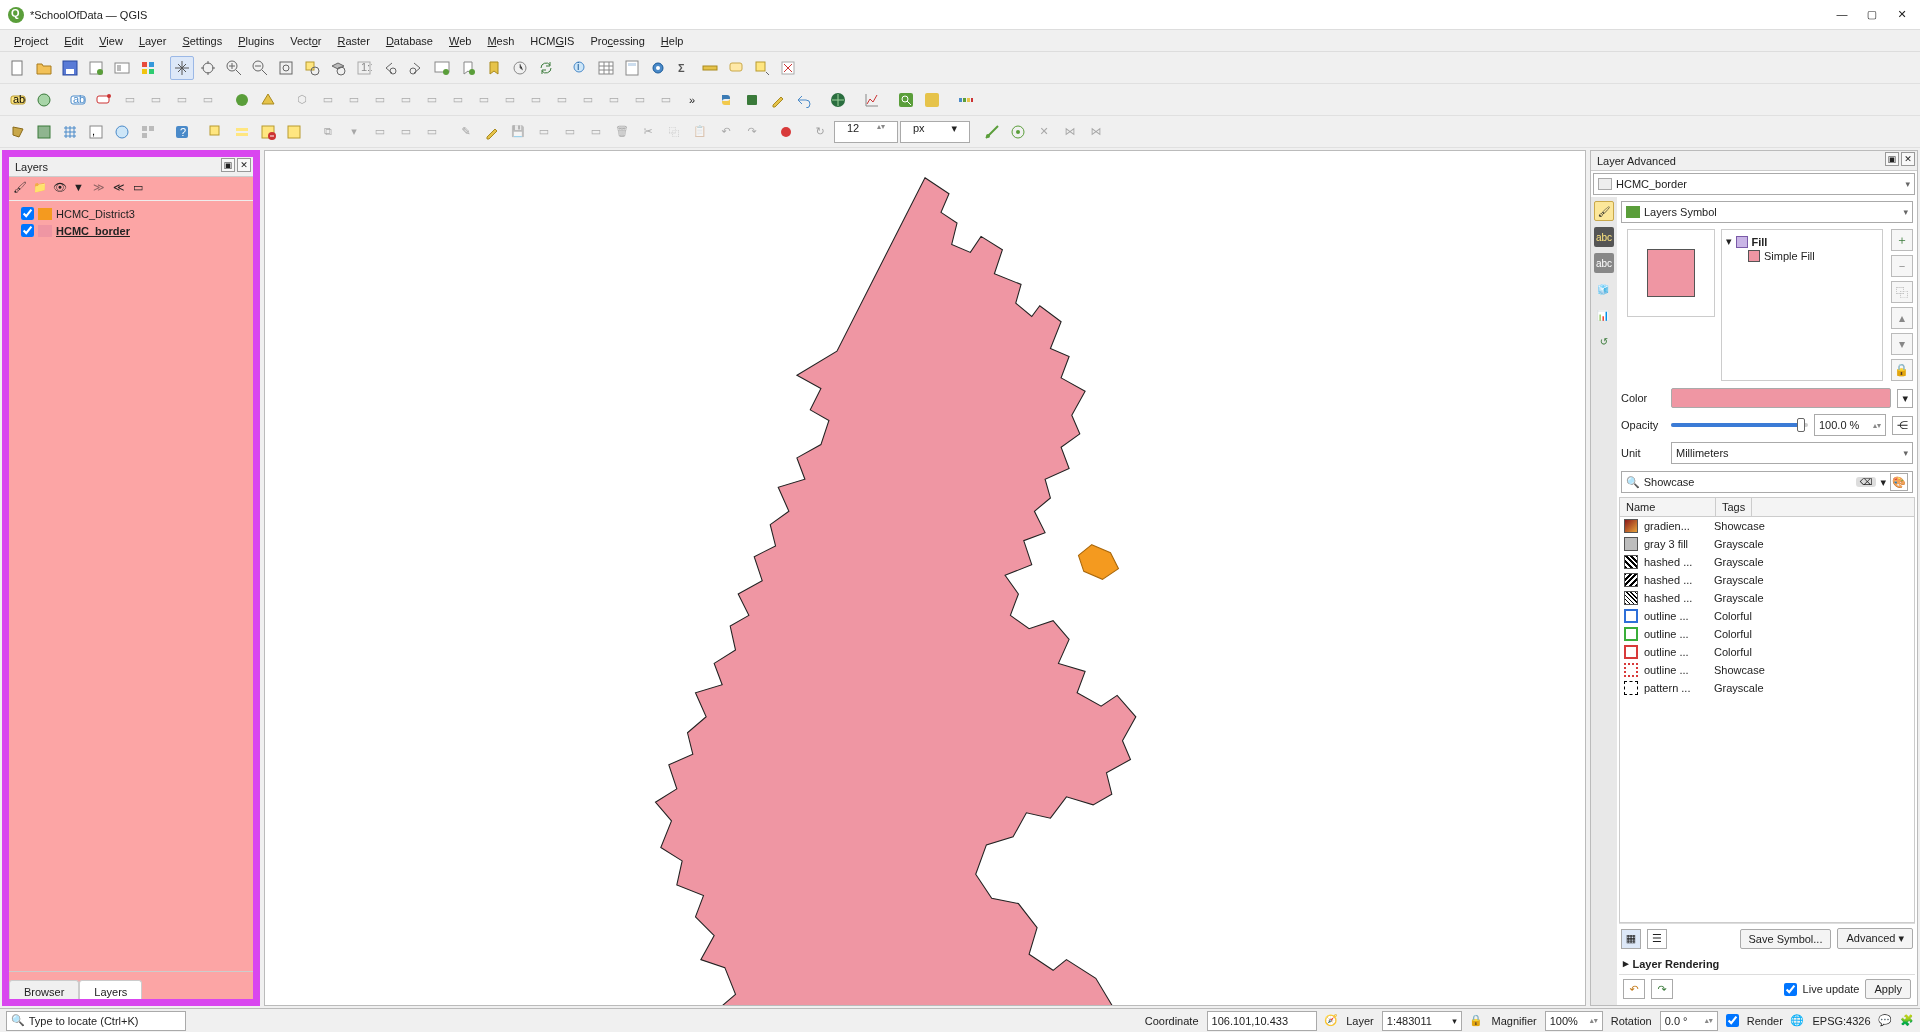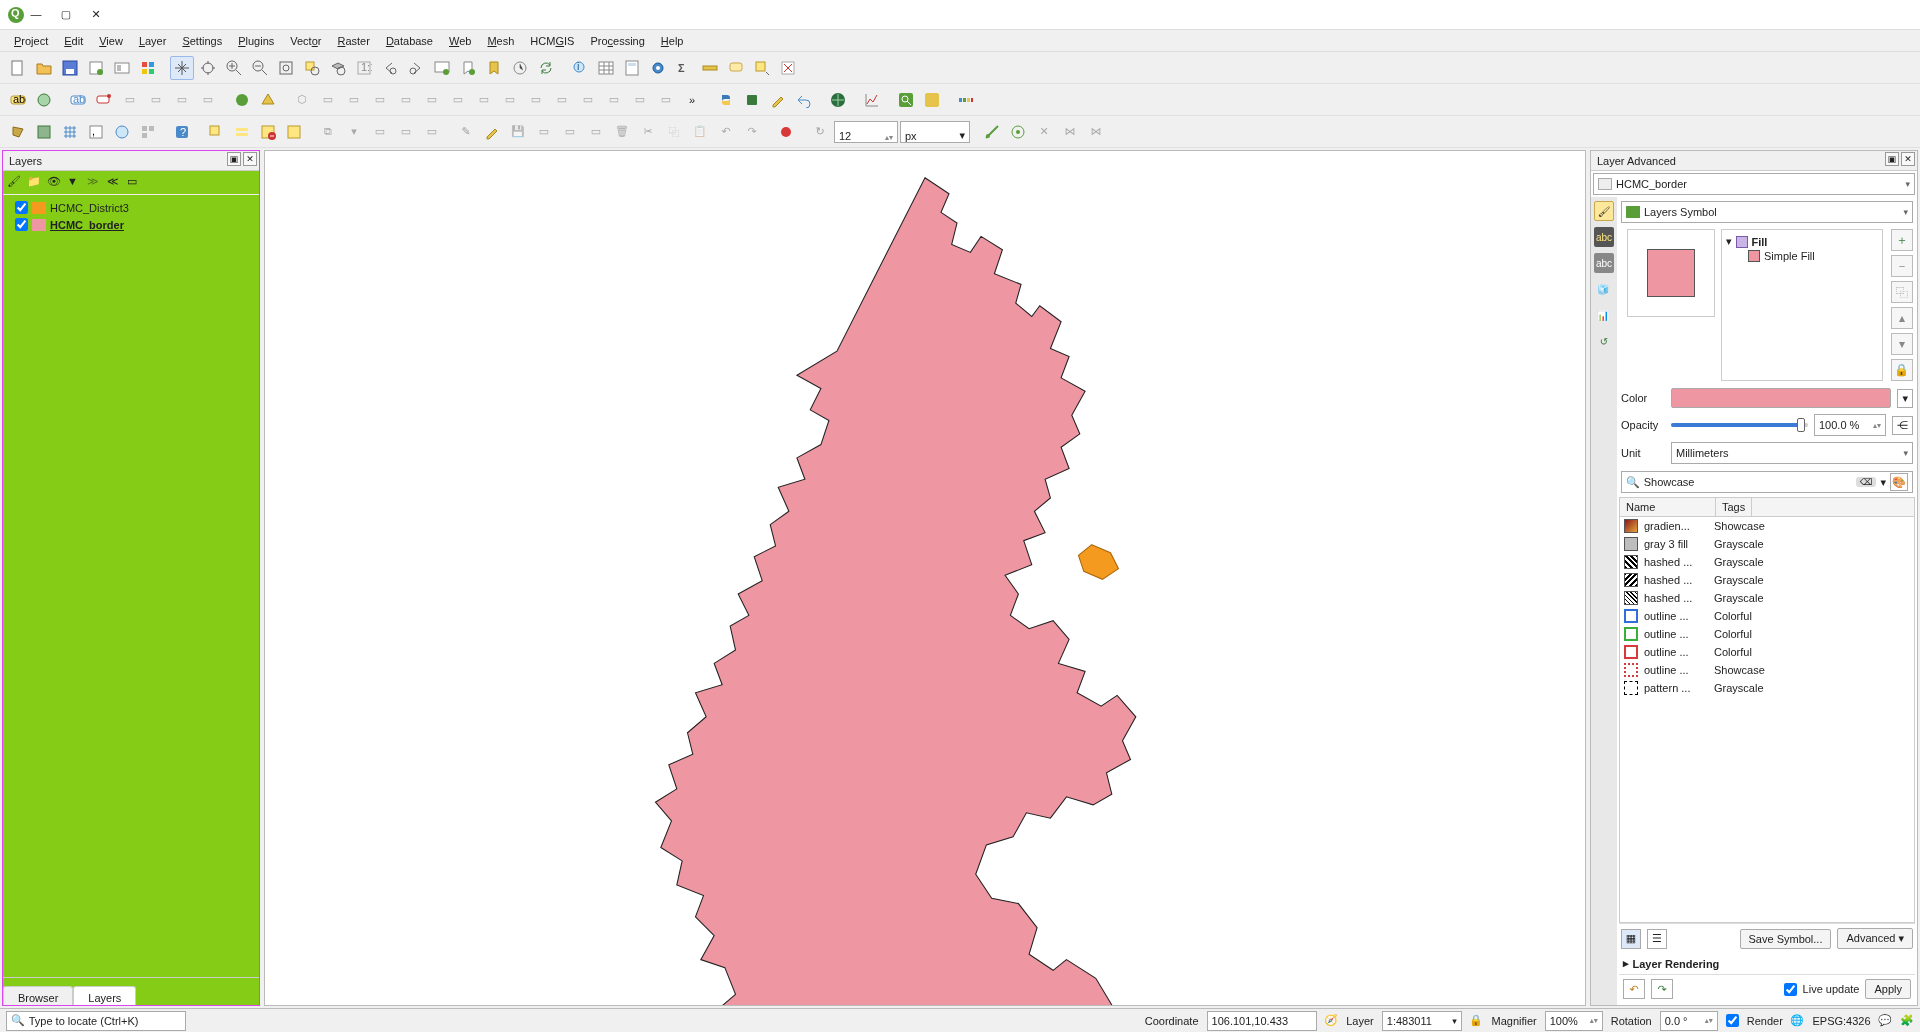--- a/index.html
+++ b/index.html
@@ -10,23 +10,23 @@
 .titlebar .title{flex:1}
 .winbtns{display:flex;gap:18px;margin-right:4px}
 .winbtns span{width:12px;display:inline-block;text-align:center;cursor:default}
 .menubar{height:22px;background:#f0f0f0;display:flex;align-items:center;padding:0 8px;gap:4px;border-bottom:1px solid #ddd}
 .menubar span{padding:2px 6px;cursor:default}
 .menubar span u{text-decoration:underline}
 .toolbar{height:32px;background:#f0f0f0;display:flex;align-items:center;padding:0 6px;gap:2px;border-bottom:1px solid #e0e0e0}
 .ticon{width:24px;height:24px;display:inline-flex;align-items:center;justify-content:center;border:1px solid transparent;border-radius:2px}
 .ticon svg{width:16px;height:16px}
 .tsep{width:6px}
-.toolbar .spin{width:64px;height:22px;border:1px solid #aaa;background:#fff;padding:0 4px;display:flex;align-items:flex-end}
+.toolbar .spin{width:64px;height:22px;border:1px solid #aaa;background:#fff;padding:0 12px;display:flex;align-items:flex-start}
 .main{flex:1;display:flex;min-height:0}
-.leftpanel{width:258px;background:#84cc16;border:1px solid #d946ef;margin:2px;display:flex;flex-direction:column}
+.leftpanel{width:258px;background:#fca5a5;border:7px solid #d946ef;margin:2px;display:flex;flex-direction:column}
 .panelhead{height:20px;background:#f0f0f0;border-bottom:1px solid #ccc;display:flex;align-items:center;padding:0 6px;position:relative}
 .panelhead .pbtn{position:absolute;right:2px;top:1px;display:flex;gap:2px}
 .panelhead .pbtn span{width:14px;height:14px;border:1px solid #999;font-size:9px;display:flex;align-items:center;justify-content:center;background:#f8f8f8}
 .layertool{height:24px;display:flex;align-items:center;padding:0 4px;gap:4px;border-bottom:1px solid #eee}
 .layertool span{width:16px;height:16px;display:inline-block}
 .layerlist{flex:1;padding:4px 6px}
 .layerrow{display:flex;align-items:center;gap:4px;padding:2px 6px}
 .layerrow input{margin:0}
 .swatch{width:14px;height:12px;display:inline-block}
 .lefttabs{height:28px;display:flex;border-top:1px solid #ccc}
@@ -68,20 +68,21 @@
 .statusbar .stxt{display:flex;align-items:center;gap:4px}
 .statusbar .sbox{height:20px;border:1px solid #aaa;background:#fff;padding:0 4px;display:flex;align-items:center}
 .renderhead{display:flex;align-items:center;gap:4px;padding:4px;font-weight:bold}
 .livebar{display:flex;align-items:center;gap:6px;padding:4px;border-top:1px solid #ddd}
 </style>
 </head>
 <body>
 
 <div class="titlebar">
   <span class="logo"></span>
+  <span class="title">*SchoolOfData — QGIS</span>
   <div class="winbtns">
     <span>—</span>
     <span>▢</span>
     <span>✕</span>
   </div>
 </div>
 
 <div class="menubar">
   <span><u>P</u>roject</span>
   <span><u>E</u>dit</span>

